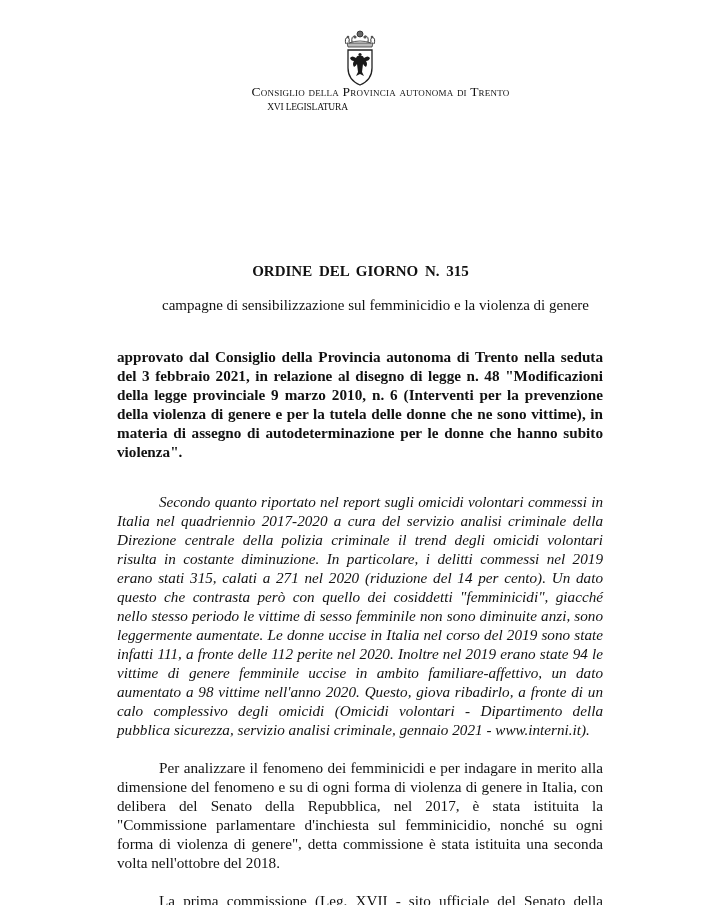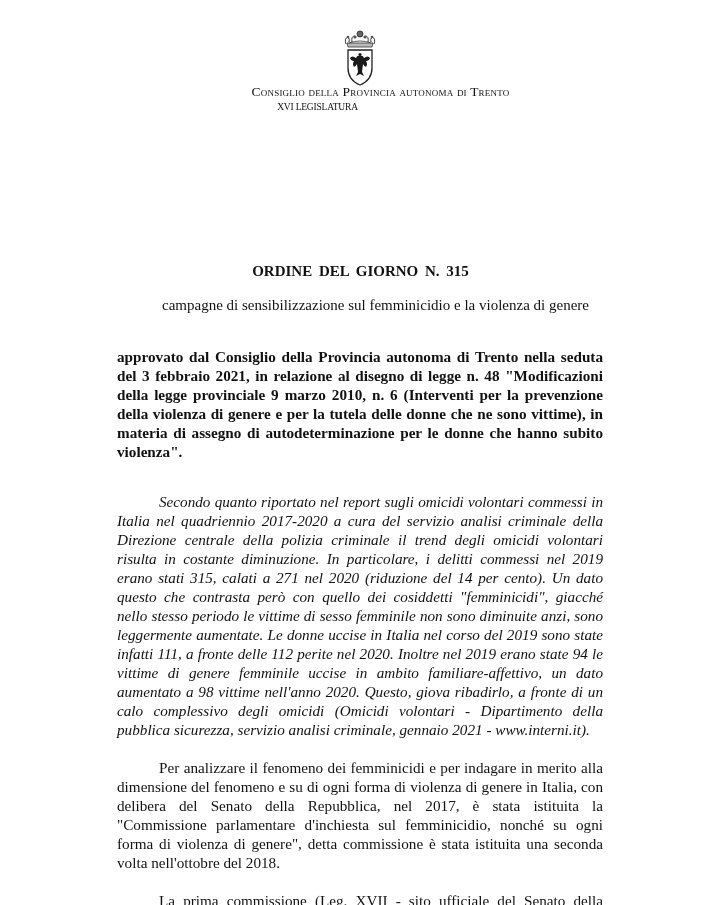--- a/index.html
+++ b/index.html
@@ -10,21 +10,21 @@
     }
     .emblem {
       position: absolute; left: 341px; top: 28px; width: 38px; height: 58px;
     }
     .council {
       position: absolute; left: 0; width: 703px; top: 84px;
       text-align: center; font-size: 13.5px; letter-spacing: 0.2px;
       font-variant: small-caps; line-height: 16px; padding-left: 29px;
     }
     .legislature {
-      position: absolute; left: 16px; width: 603px; top: 101px;
+      position: absolute; left: 6px; width: 603px; top: 101px;
       text-align: center; font-size: 9.5px; line-height: 12px;
       letter-spacing: -0.2px;
     }
     .doc-title {
       position: absolute; left: 0; width: 721px; top: 262px;
       text-align: center; font-weight: bold; font-size: 15px;
       word-spacing: 3px; line-height: 18px;
     }
     .doc-subtitle {
       position: absolute; left: 15px; width: 721px; top: 296px;

